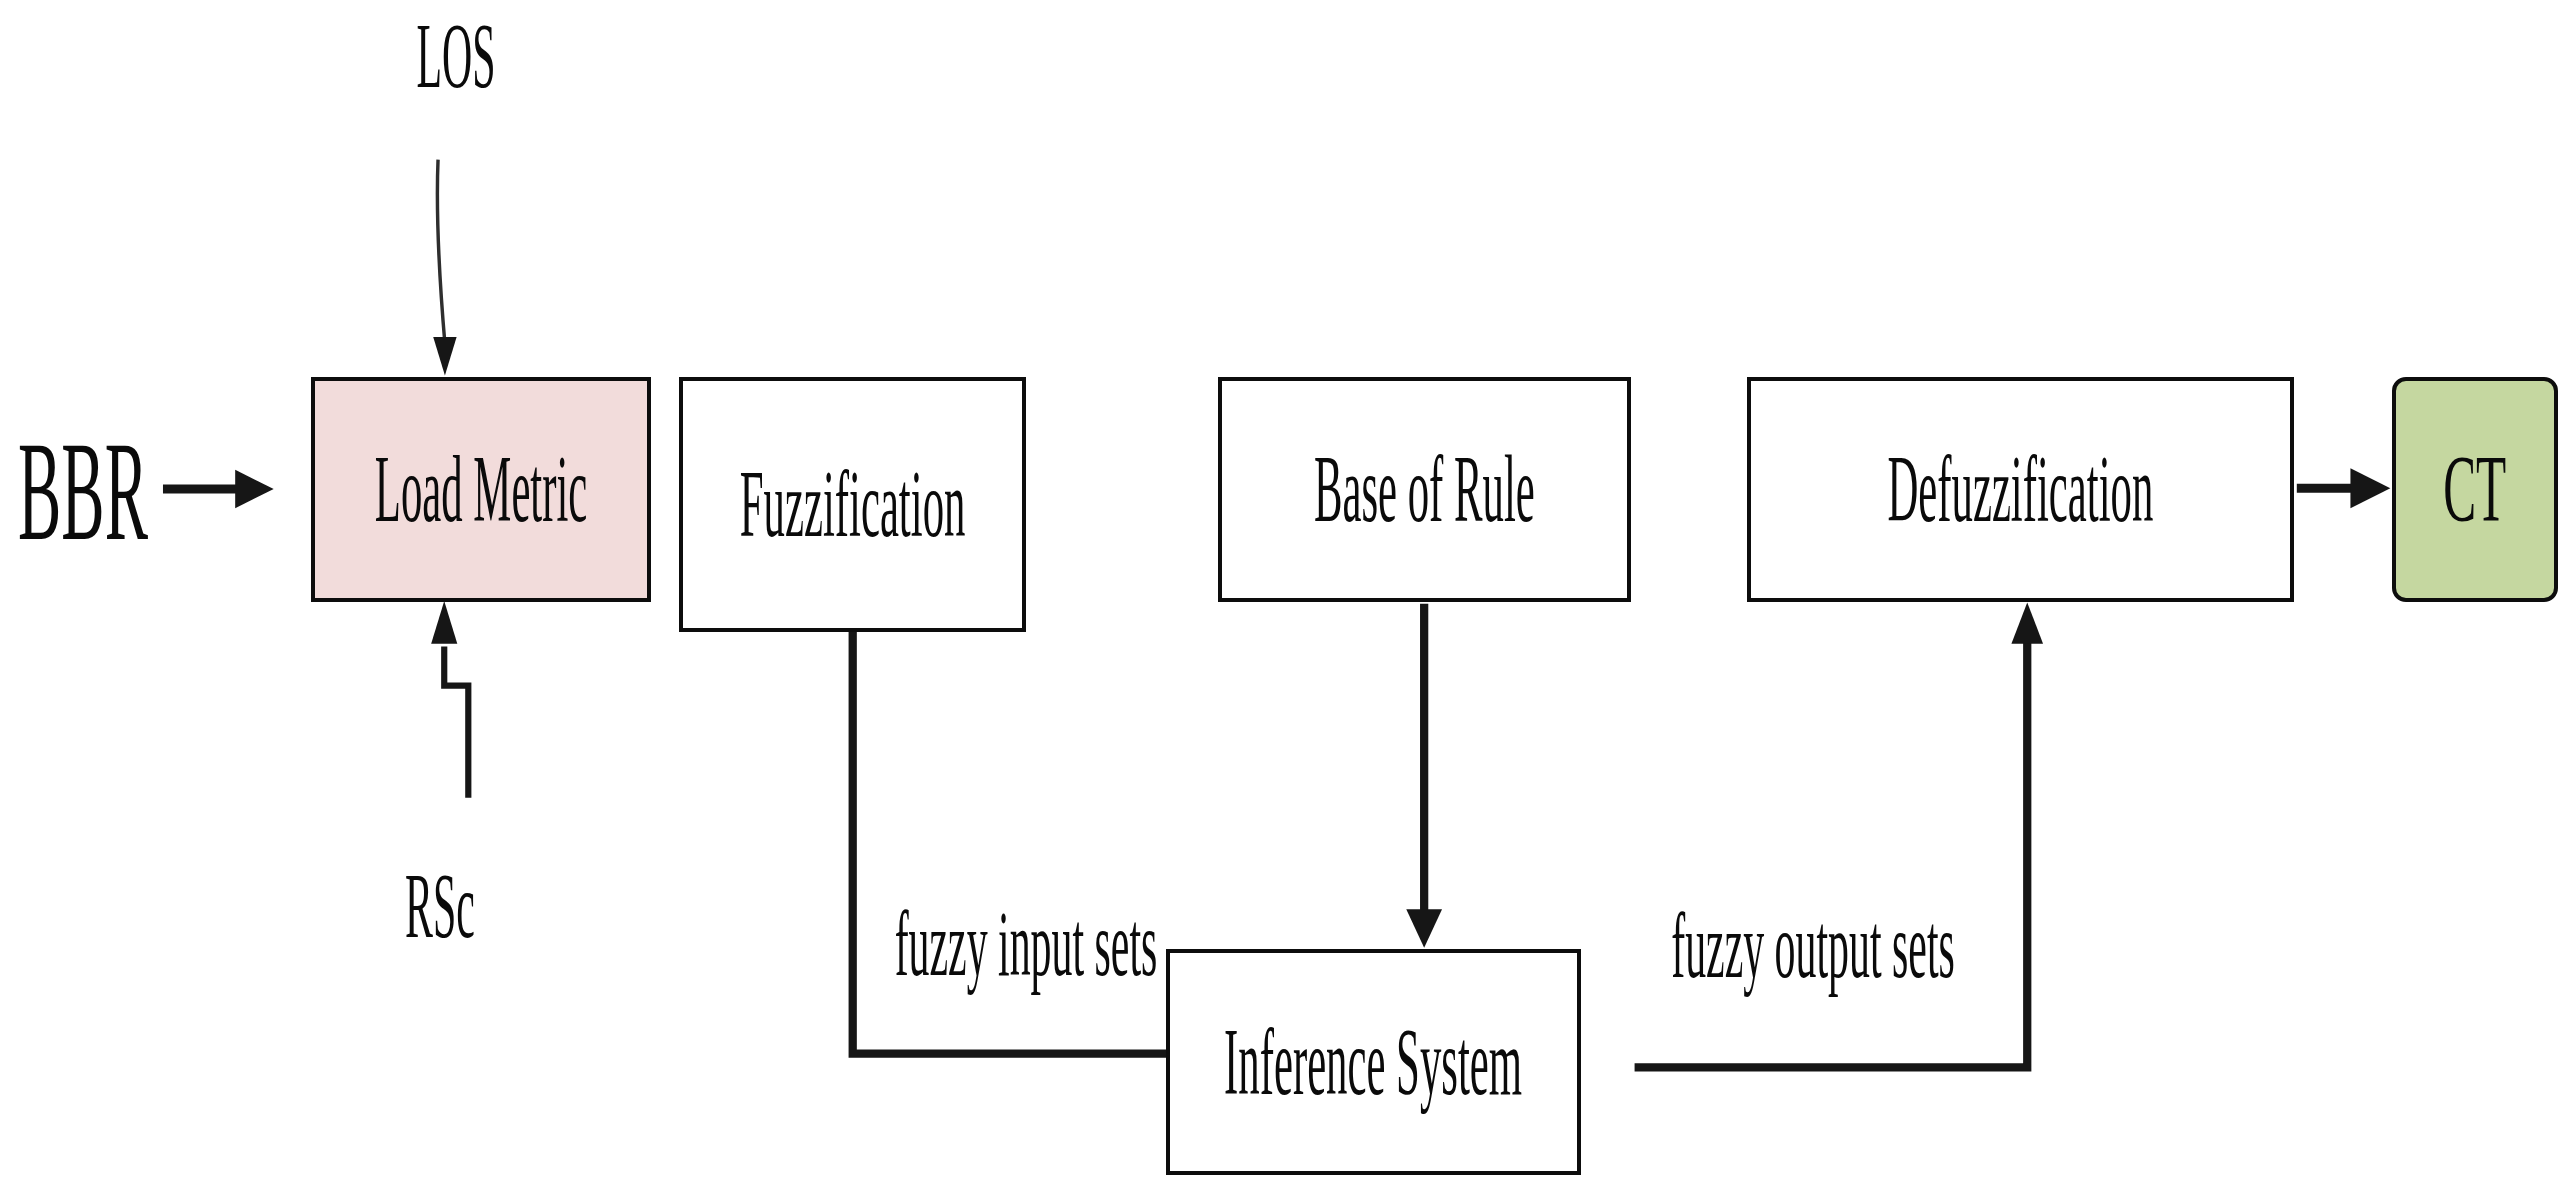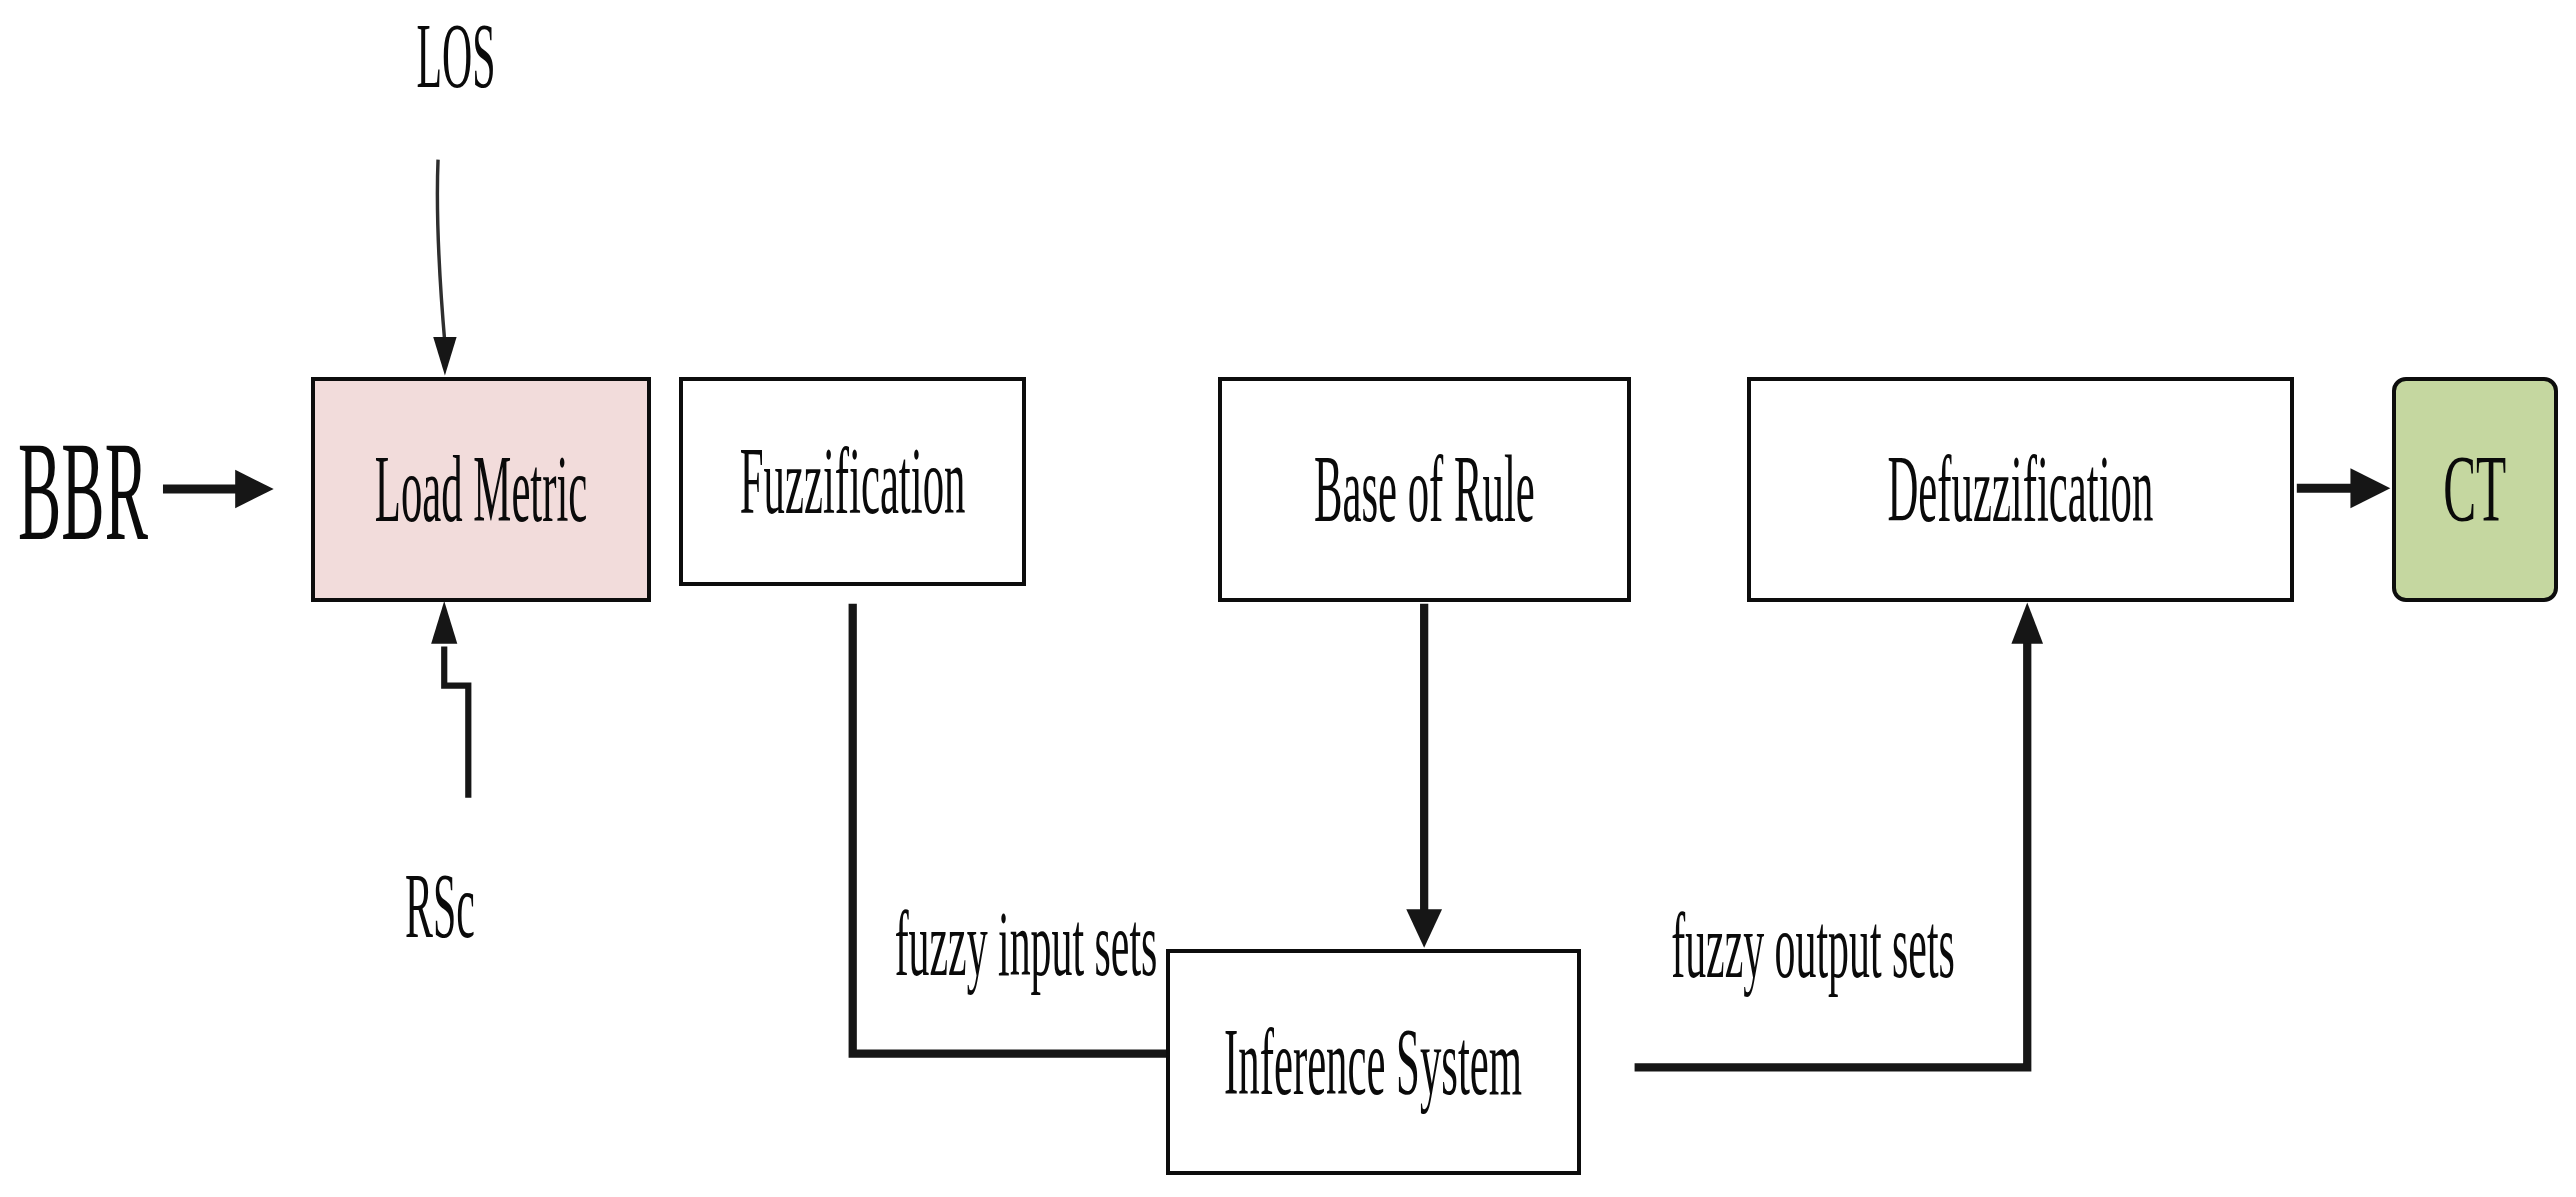--- a/index.html
+++ b/index.html
@@ -68,21 +68,21 @@
       <polygon points="2071,1378 2045,1322 2097,1322"></polygon>
       <polygon points="2948,876 2925,936 2971,936"></polygon>
       <polygon points="3476,710 3418,681 3418,739"></polygon>
     </g>
   </svg>
 
   <div class="node fill-pink" style="left:275px;top:377px;width:340px;height:225px;margin-left:36px;">
     <span class="lbl">Load Metric</span>
   </div>
 
-  <div class="node" style="left:679px;top:377px;width:347px;height:209px;">
+  <div class="node" style="left:679px;top:377px;width:347px;height:255px;">
     <span class="lbl">Fuzzification</span>
   </div>
 
   <div class="node" style="left:1218px;top:377px;width:413px;height:225px;">
     <span class="lbl">Base of Rule</span>
   </div>
 
   <div class="node" style="left:1747px;top:377px;width:547px;height:225px;">
     <span class="lbl">Defuzzification</span>
   </div>

